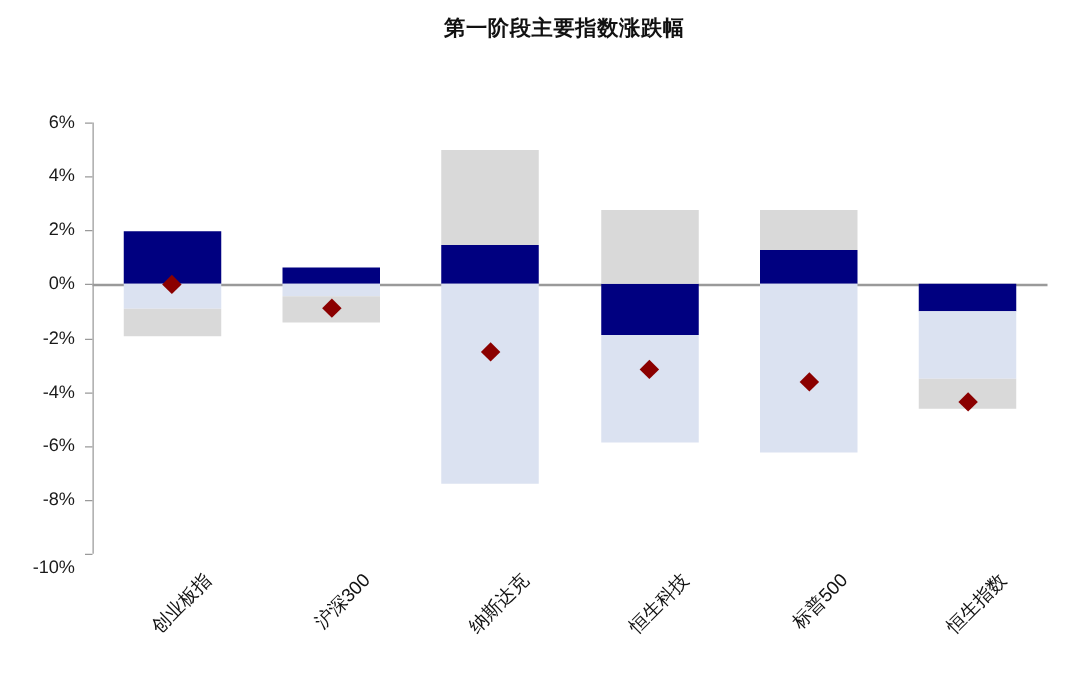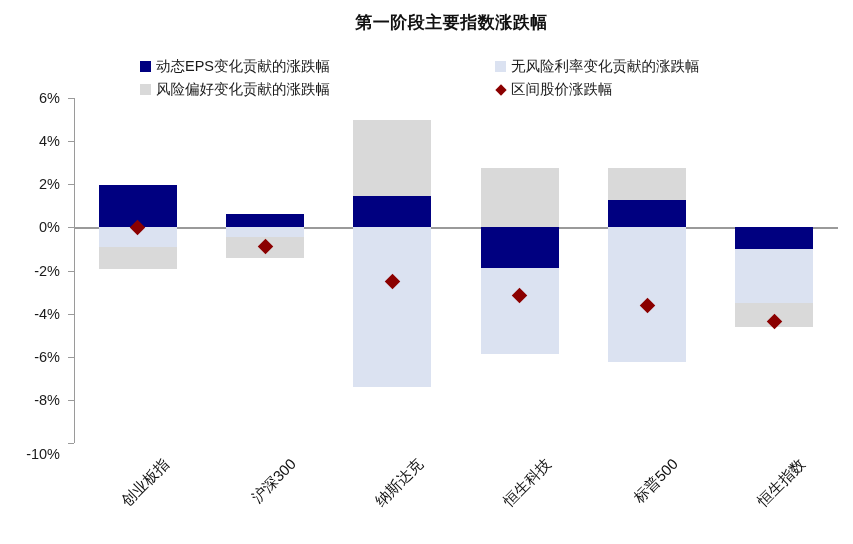--- a/index.html
+++ b/index.html
@@ -133,40 +133,20 @@
     text-align: right;
   }
 </style>
 </head>
 <body>
 
 <div id="chart-root">
 
   <div id="chart-title">第一阶段主要指数涨跌幅</div>
 
-  <div id="legend">
-    <div class="legend-item col0 row0">
-      <span class="legend-swatch" style="background:#000080"></span>
-      <span class="legend-label">动态EPS变化贡献的涨跌幅</span>
-    </div>
-    <div class="legend-item col1 row0">
-      <span class="legend-swatch" style="background:#dbe2f1"></span>
-      <span class="legend-label">无风险利率变化贡献的涨跌幅</span>
-    </div>
-    <div class="legend-item col0 row1">
-      <span class="legend-swatch" style="background:#d9d9d9"></span>
-      <span class="legend-label">风险偏好变化贡献的涨跌幅</span>
-    </div>
-    <div class="legend-item col1 row1">
-      <span class="legend-diamond">
-          <i></i>
-        </span>
-      <span class="legend-label">区间股价涨跌幅</span>
-    </div>
-  </div>
 
   <div id="plot">
     <div id="yaxis-line" style="left: 74px; top: 98px; height: 345px;"></div>
     <div id="zero-line" style="left: 74px; top: 227px; width: 764px;"></div>
   <div class="gridtick" style="left: 68px; top: 98px; width: 6px;"></div>
       <div class="ytick-label" style="left: 8px; top: 98px;">6%</div>
       <div class="gridtick" style="left: 68px; top: 141px; width: 6px;"></div>
       <div class="ytick-label" style="left: 8px; top: 141.125px;">4%</div>
       <div class="gridtick" style="left: 68px; top: 184px; width: 6px;"></div>
       <div class="ytick-label" style="left: 8px; top: 184.25px;">2%</div>

